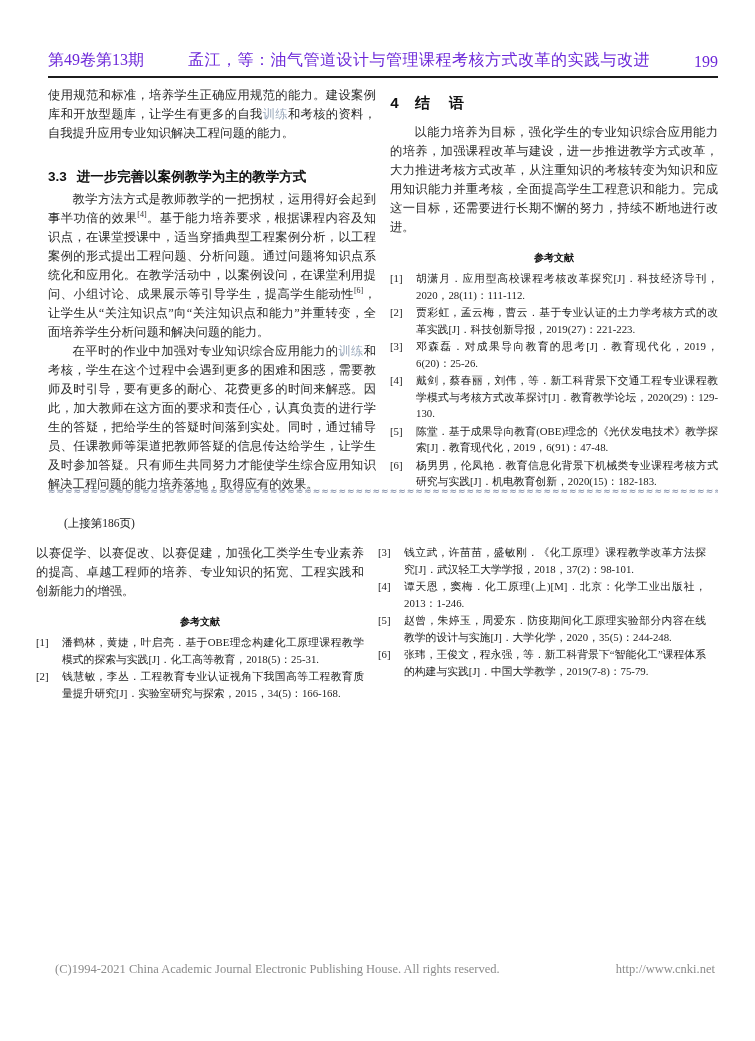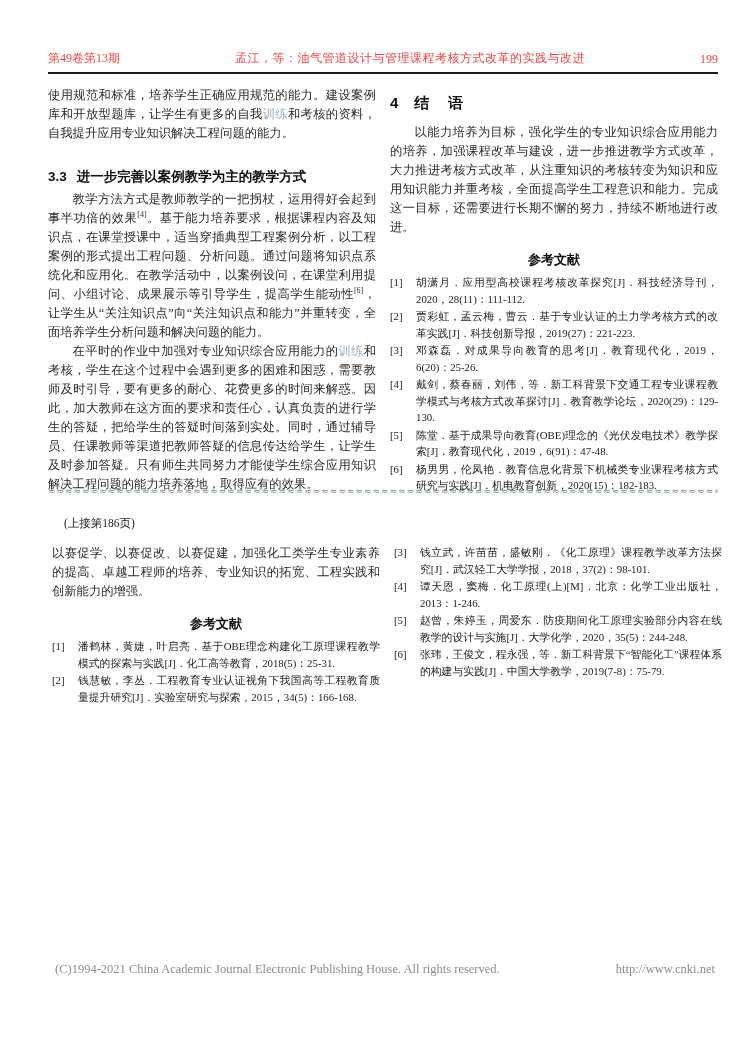--- a/index.html
+++ b/index.html
@@ -8,21 +8,21 @@
     background:#ffffff;
     position:relative;
     font-family:"Liberation Serif","DejaVu Serif",serif;
     color:#2a2a2a;
     overflow:hidden;
   }
   
   .page-header {
     position:absolute; top:50px; left:48px; width:670px;
     display:flex; justify-content:space-between; align-items:flex-end;
-    font-size:12px; color:#ef4444;
+    font-size:16px; color:#6d28d9;
     padding-bottom:5px;
     border-bottom:2.5px solid #1c1c1c;
   }
   .page-header .running-title { letter-spacing:0.5px; }
   
   .top-columns {
     position:absolute; top:86px; left:48px; width:670px;
     display:flex; gap:14px;
   }
   .col { width:328px; }
@@ -34,48 +34,48 @@
   .faded { color:#9aa8bb; }
   sup.cite { font-size:8px; line-height:0; vertical-align:super; }
   .sec-heading {
     margin:25px 0 4px 0;
     font-family:"Liberation Sans","DejaVu Sans",sans-serif;
     font-weight:bold; font-size:13.5px; color:#111;
   }
   .sec-heading .sec-title { margin-left:10px; }
   .big-heading {
     margin:8px 0 10px 0;
-    font-family:Liberation Sans, sans-serif;
+    font-family:Liberation Mono, monospace;
     font-weight:bold; font-size:15px; color:#111;
   }
   .big-heading .sec-title { margin-left:16px; letter-spacing:2px; }
   .refs-heading {
     margin:14px 0 5px 0; text-align:center;
     font-family:"Liberation Sans","DejaVu Sans",sans-serif;
-    font-weight:bold; font-size:13px; color:#111;
+    font-weight:bold; font-size:10px; color:#111;
   }
   .ref {
     display:flex; font-size:10.8px; line-height:16.5px;
     color:#222; margin-bottom:1px;
   }
   .ref-label { flex:0 0 26px; }
   .ref-text { flex:1; text-align:justify; }
   
   .ornament-divider {
     position:absolute; top:486px; left:48px; width:670px; height:12px;
     overflow:hidden; white-space:nowrap;
     color:#6d7b99; font-size:9px; letter-spacing:1px;
     font-family:"DejaVu Sans",sans-serif;
   }
   .continued-note {
     position:absolute; top:516px; left:64px;
     font-size:11.5px; color:#222;
   }
   .bottom-columns {
-    position:absolute; top:544px; left:52px; width:670px;
+    position:absolute; top:544px; left:36px; width:670px;
     display:flex; gap:14px;
   }
   
   .page-footer {
     position:absolute; top:962px; left:55px; width:660px;
     font-size:12.5px; color:#8b8b8b;
     display:flex; justify-content:space-between;
   }
 </style>
 </head>

